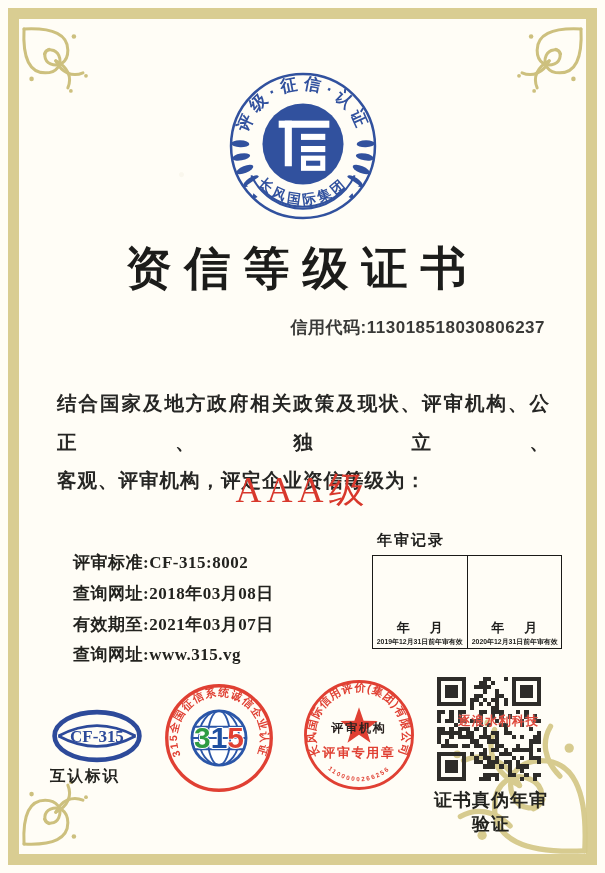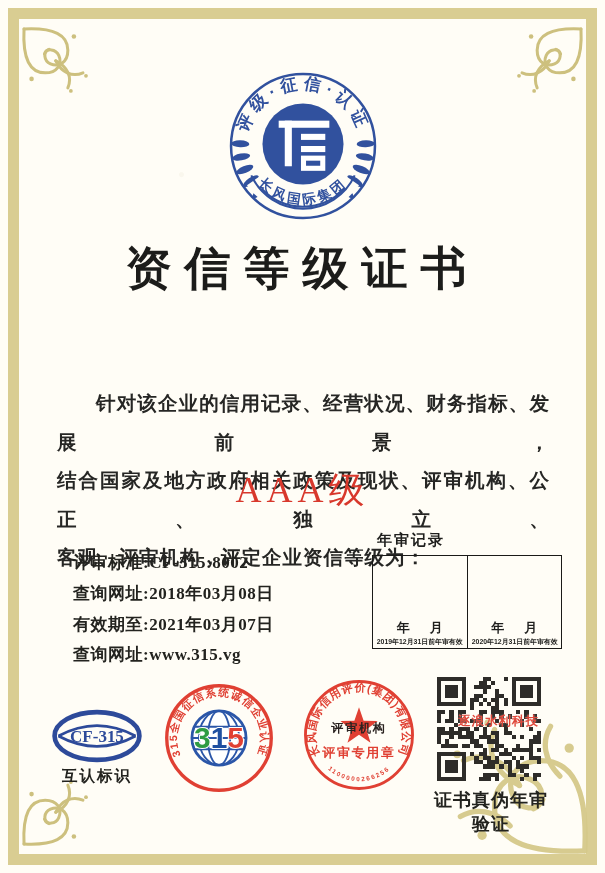--- a/index.html
+++ b/index.html
@@ -24,21 +24,21 @@
   .rating{position:absolute;left:0;right:0;top:466px;text-align:center;font-family:"Liberation Serif",serif;font-weight:normal;font-size:36px;color:#d8382c;letter-spacing:5px;}
   .fields{position:absolute;left:73px;top:548px;font-family:"Liberation Serif",serif;font-weight:bold;font-size:17px;color:#23231f;}
   .field-line{height:30.8px;line-height:30.8px;letter-spacing:.5px;}
   .annual-label{position:absolute;left:377px;top:531px;font-size:15px;font-weight:bold;color:#1f1f1d;font-family:"Liberation Serif",serif;letter-spacing:2px;}
   .annual-table{position:absolute;left:372px;top:555px;width:188px;height:92px;border:1.5px solid #1a1a18;display:flex;}
   .annual-cell{flex:1;display:flex;flex-direction:column;justify-content:flex-end;align-items:center;padding-bottom:1px;}
   .annual-cell + .annual-cell{border-left:1.5px solid #1a1a18;}
   .ym{font-size:13px;font-weight:bold;color:#1f1f1d;font-family:"Liberation Serif",serif;display:flex;gap:20px;}
   .cell-note{font-size:7.5px;font-weight:bold;color:#1f1f1d;transform:scale(.92);white-space:nowrap;}
   .cf315-logo{position:absolute;left:50px;top:709px;width:94px;height:54px;}
-  .cf315-caption{position:absolute;left:50px;top:766px;width:94px;text-align:center;font-size:15.5px;font-weight:bold;color:#23231f;font-family:"Liberation Serif",serif;letter-spacing:2px;}
+  .cf315-caption{position:absolute;left:50px;top:766px;width:94px;text-align:left;font-size:15.5px;font-weight:bold;color:#23231f;font-family:"Liberation Serif",serif;letter-spacing:2px;}
   .globe-seal{position:absolute;left:163px;top:682px;width:112px;height:112px;}
   .org-seal{position:absolute;left:301px;top:677px;width:116px;height:116px;}
   .qr-wrap{position:absolute;left:437px;top:677px;width:104px;height:104px;}
   .qr-overlay{position:absolute;left:2px;top:36px;width:100px;text-align:right;font-size:12.5px;font-weight:bold;color:#e0493c;letter-spacing:1px;text-shadow:0 0 2px rgba(255,255,255,.4);}
   .qr-caption{position:absolute;left:428px;top:788px;width:126px;text-align:center;font-size:18px;font-weight:bold;color:#23231f;font-family:"Liberation Serif",serif;letter-spacing:1px;}
   svg{display:block;}
 </style>
 </head>
 <body>
 
@@ -159,24 +159,26 @@
     <path d="M 24 104 A 56 56 0 0 0 126 104" fill="none" stroke="#31519e" stroke-width="2"></path>
     <path d="M 34 117 A 56 56 0 0 0 116 117" fill="none" stroke="#31519e" stroke-width="2"></path>
     <path id="emblem-bottom-arc" d="M 26 106 A 59 59 0 0 0 124 106" fill="none"></path>
     <text font-size="13.5" font-weight="bold" fill="#31519e" letter-spacing="3" font-family="Liberation Sans, sans-serif">
       <textPath href="#emblem-bottom-arc" startOffset="50%" text-anchor="middle">长风国际集团</textPath>
     </text>
   </svg>
 
   <div class="title">资信等级证书</div>
 
+  <div class="credit-code">
+    <span>信用代码:</span><span>113018518030806237</span>
+  </div>
 
 
   <div class="body-text">
-    <div class="body-line first">针对该企业的信用记录、经营状况、财务指标、发展前景，</div>
     <div class="body-line">结合国家及地方政府相关政策及现状、评审机构、公正、独立、</div>
     <div class="body-line last">客观、评审机构，评定企业资信等级为：</div>
   </div>
 
   <div class="rating">AAA级</div>
 
   <div class="fields">
     <div class="field-line">评审标准:CF-315:8002</div>
     <div class="field-line">查询网址:2018年03月08日</div>
     <div class="field-line">有效期至:2021年03月07日</div>

